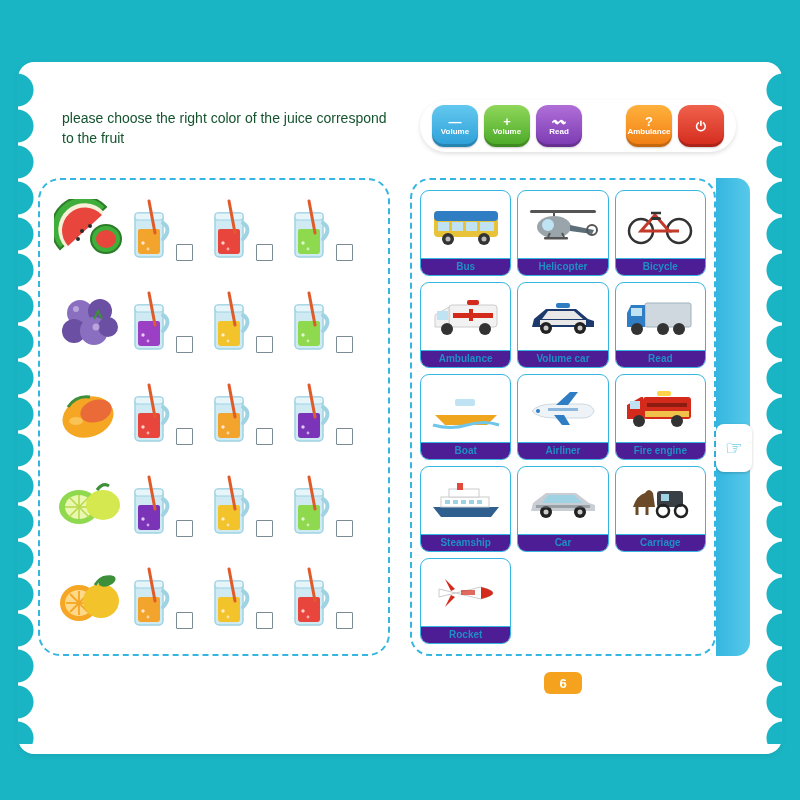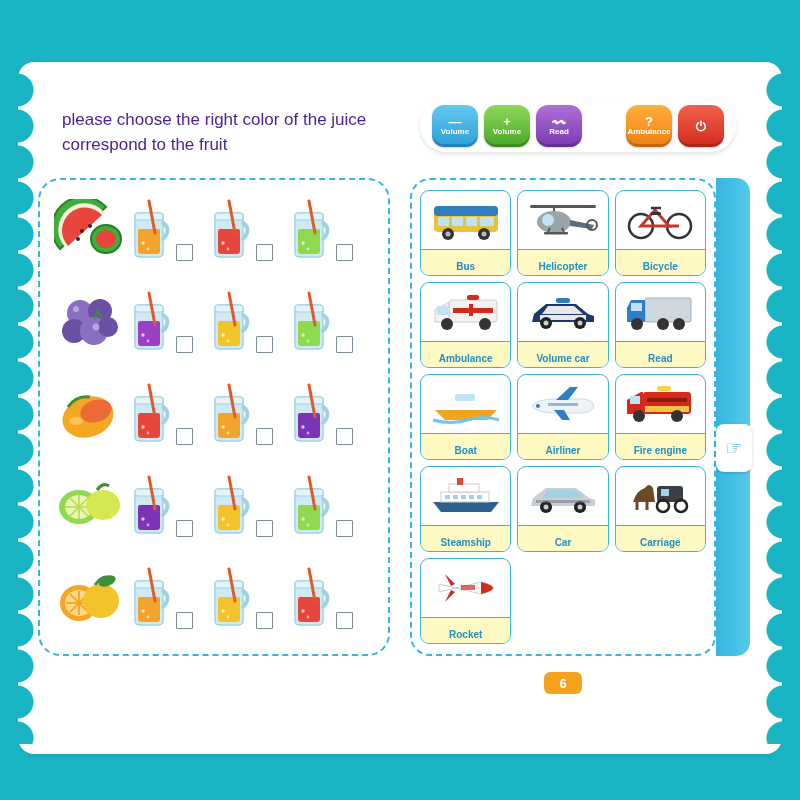--- a/index.html
+++ b/index.html
@@ -46,21 +46,21 @@
   }
   .tbtn .glyph{font-size:13px;line-height:1;}
   .tb-volminus{background:linear-gradient(#63c8ef,#2c9fd8);}
   .tb-volplus{background:linear-gradient(#8fd75a,#4aa827);}
   .tb-read{background:linear-gradient(#b06fd8,#7a39b0);}
   .tb-question{background:linear-gradient(#ffb13c,#f07d12);margin-left:auto;}
   .tb-power{background:linear-gradient(#f0624d,#d32a1c);margin-right:0;}
   
   .title{
     position:absolute;left:62px;top:108px;width:330px;
-    color:#4c1d95;font-size:17px;line-height:1.45;
+    color:#14532d;font-size:14px;line-height:1.45;
     font-weight:normal;text-align:left;
   }
   
   .left-panel{
     position:absolute;left:38px;top:178px;width:352px;height:478px;
     border:2px dashed #35b6e0;border-radius:22px;
     box-sizing:border-box;
   }
   .row{
     position:absolute;left:10px;width:332px;height:88px;
@@ -85,21 +85,21 @@
     gap:6px 6px;
   }
   .card{
     background:#ffffff;border:1.6px solid #35b6e0;border-radius:9px;
     display:flex;flex-direction:column;align-items:center;justify-content:flex-start;
     overflow:hidden;
   }
   .card .pic{flex:1;width:100%;display:flex;align-items:center;justify-content:center;}
   .card .cap{
     width:100%;text-align:center;color:#1f8fc4;font-size:10px;font-weight:bold;
-    padding:11px 0 3px;border-top:1.4px solid #35b6e0;background:#fef9c3;
+    padding:2px 0 3px;border-top:1.4px solid #35b6e0;background:#4c1d95;
     white-space:nowrap;overflow:hidden;text-overflow:ellipsis;
   }
   
   .spine{
     position:absolute;left:716px;top:178px;width:34px;height:478px;
     background:linear-gradient(90deg,#35b6e0,#57c9ea);
     border-radius:0 14px 14px 0;
   }
   .spine-tab{
     position:absolute;left:716px;top:424px;width:36px;height:48px;

